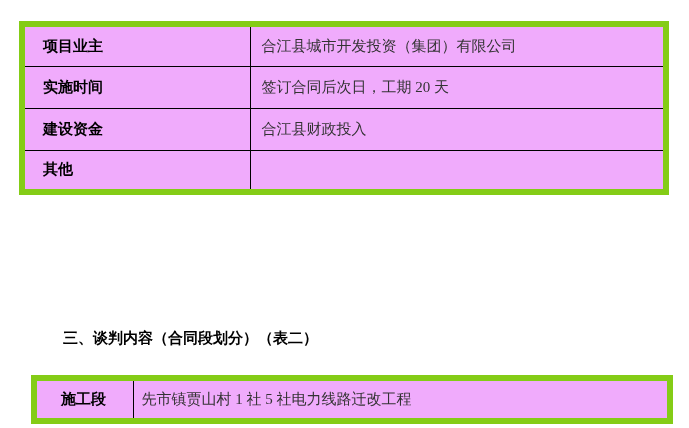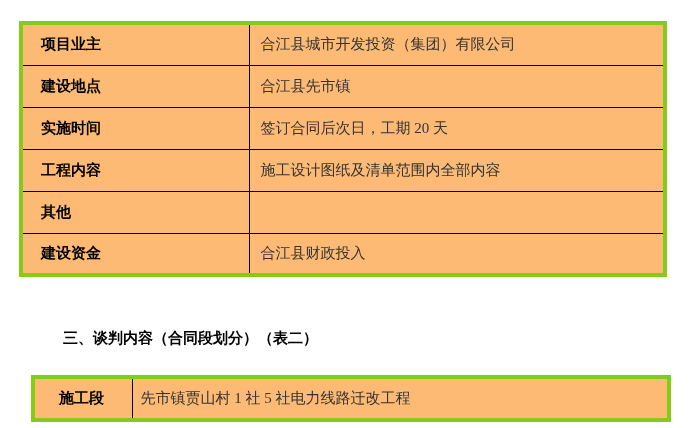--- a/index.html
+++ b/index.html
@@ -11,22 +11,22 @@
   body {
     position: relative;
     width: 689px;
     height: 428px;
     overflow: hidden;
     font-family: "Liberation Serif", "DejaVu Serif", serif;
   }
   table.doc-table {
     position: absolute;
     border-collapse: collapse;
-    border: 4px solid #84cc16;
-    background: #fdba74;
+    border: 6px solid #84cc16;
+    background: #f0abfc;
   }
   table.doc-table td {
     border: 1px solid #000000;
     vertical-align: middle;
     white-space: nowrap;
     overflow: hidden;
   }
   
   #table1 { left: 19px; top: 21px; }
   #table1 td { height: 42px; font-size: 15px; }
@@ -74,38 +74,30 @@
 </head>
 <body>
 
 <table id="table1" class="doc-table">
   <tbody>
     <tr>
       <td class="label-cell">项目业主</td>
       <td class="value-cell">合江县城市开发投资（集团）有限公司</td>
     </tr>
     <tr>
-      <td class="label-cell">建设地点</td>
-      <td class="value-cell">合江县先市镇</td>
-    </tr>
-    <tr>
       <td class="label-cell">实施时间</td>
       <td class="value-cell">签订合同后次日，工期 20 天</td>
     </tr>
     <tr>
-      <td class="label-cell">工程内容</td>
-      <td class="value-cell">施工设计图纸及清单范围内全部内容</td>
+      <td class="label-cell">建设资金</td>
+      <td class="value-cell">合江县财政投入</td>
     </tr>
     <tr>
       <td class="label-cell">其他</td>
       <td class="value-cell"></td>
-    </tr>
-    <tr>
-      <td class="label-cell">建设资金</td>
-      <td class="value-cell">合江县财政投入</td>
     </tr>
   </tbody>
 </table>
 
 <div id="section-heading">三、谈判内容（合同段划分）（表二）</div>
 
 <table id="table2" class="doc-table">
   <tbody>
     <tr>
       <td class="label-cell">施工段</td>

